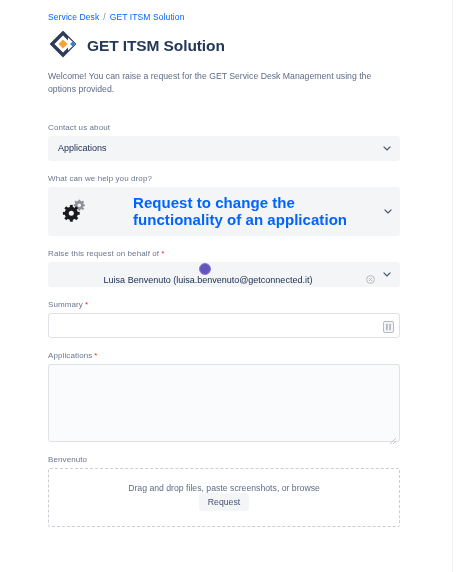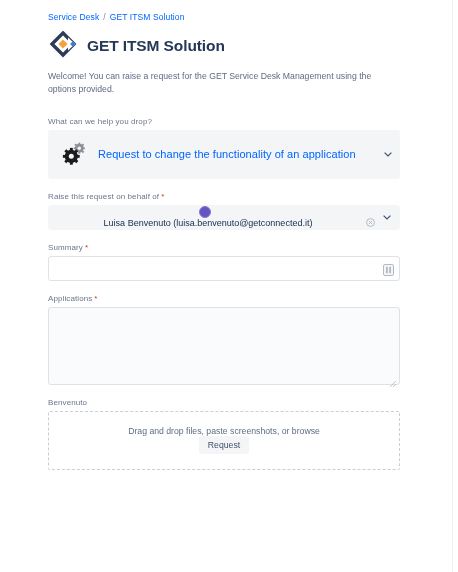--- a/index.html
+++ b/index.html
@@ -43,21 +43,21 @@
   .title {
     font-size: 15.5px;
     font-weight: bold;
     color: #253858;
     letter-spacing: -0.1px;
   }
   .welcome {
     font-size: 8.7px;
     line-height: 1.55;
     color: #5e6c84;
-    margin-bottom: 20px;
+    margin-bottom: 26px;
     max-width: 340px;
   }
 
   
   .field { margin-bottom: 13px; }
   .label {
     font-size: 8px;
     color: #6b778c;
     margin-bottom: 4px;
     letter-spacing: .1px;
@@ -91,24 +91,25 @@
     background: #f4f5f7;
     border-radius: 3px;
     height: 49px;
     display: flex;
     align-items: center;
     padding: 0 28px 0 13px;
     cursor: pointer;
   }
   .gear-wrap { width: 26px; height: 26px; flex: none; margin-right: 11px; }
   .reqcard .link {
-    font-size: 11px;
+    font-size: 15px;
     color: #0065ff;
-    font-weight: normal;
+    font-weight: bold;
     letter-spacing: .05px;
+    margin-left: 35px;
   }
 
   
   .userfield {
     position: relative;
     height: 25px;
     background: #f4f5f7;
     border: 1px solid #f4f5f7;
     border-radius: 3px;
     display: flex;
@@ -204,20 +205,31 @@
           <path d="M20 6.5 L27 13 L20 19.5" fill="#ffffff" stroke="none"></path>
           <path d="M15 8.4 L19.6 13 L15 17.6 L10.4 13 Z" fill="#f2a33c"></path>
           <path d="M24.6 10.6 L27 13 L24.6 15.4 L22.2 13 Z" fill="#2f7fd8"></path>
         </svg>
       </span>
       <div class="title">GET ITSM Solution</div>
     </div>
 
     <div class="welcome">Welcome! You can raise a request for the GET Service Desk Management using the options provided.</div>
 
+    <div class="field">
+      <div class="label">Contact us about</div>
+      <div class="select">
+        <span>Applications</span>
+        <span class="chev">
+          <svg viewBox="0 0 8 5" width="8" height="5">
+              <path d="M0.6 0.6 L4 4 L7.4 0.6" fill="none" stroke="#42526e" stroke-width="1.2"></path>
+            </svg>
+        </span>
+      </div>
+    </div>
 
     <div class="field">
       <div class="label">What can we help you drop?</div>
       <div class="reqcard">
         <span class="gear-wrap">
           <svg viewBox="0 0 26 26" width="26" height="26">
             <g fill="#8e9099">
               <circle cx="18.3" cy="7.2" r="4.4"></circle>
               <g>
                 <rect x="17.4" y="1.7" width="1.9" height="2.3"></rect>

